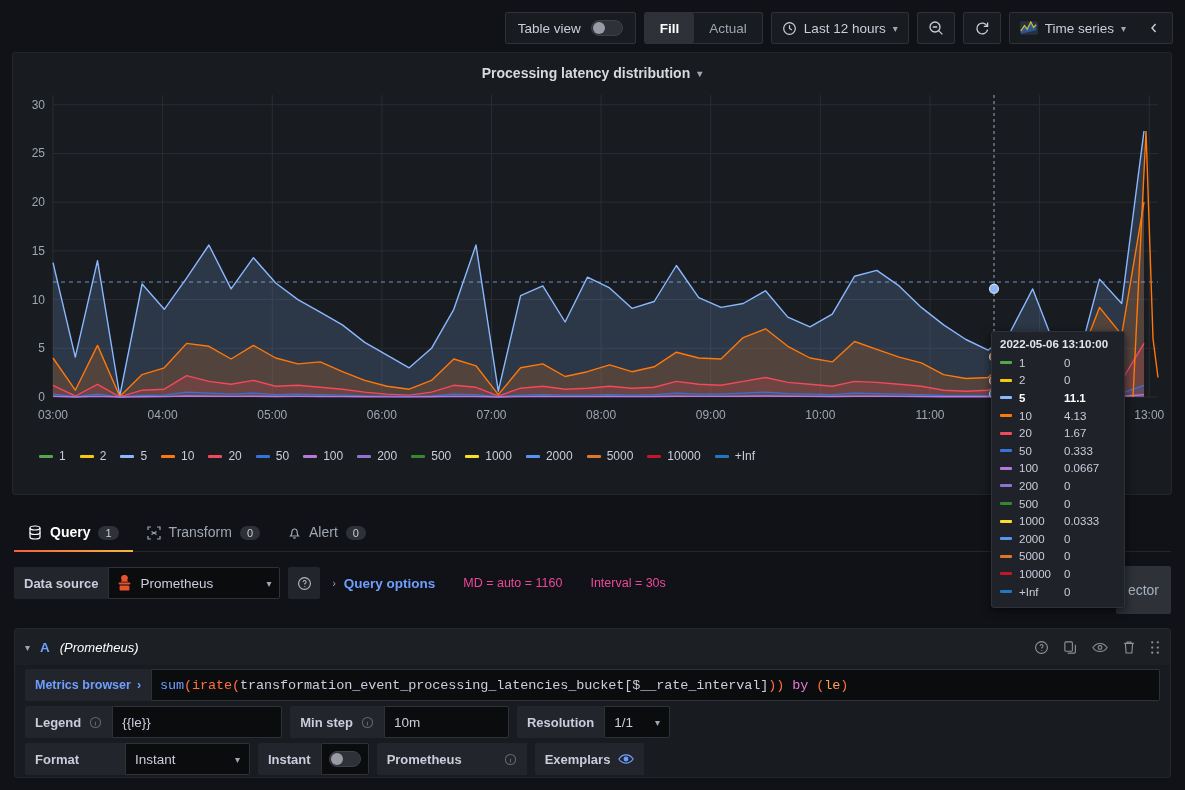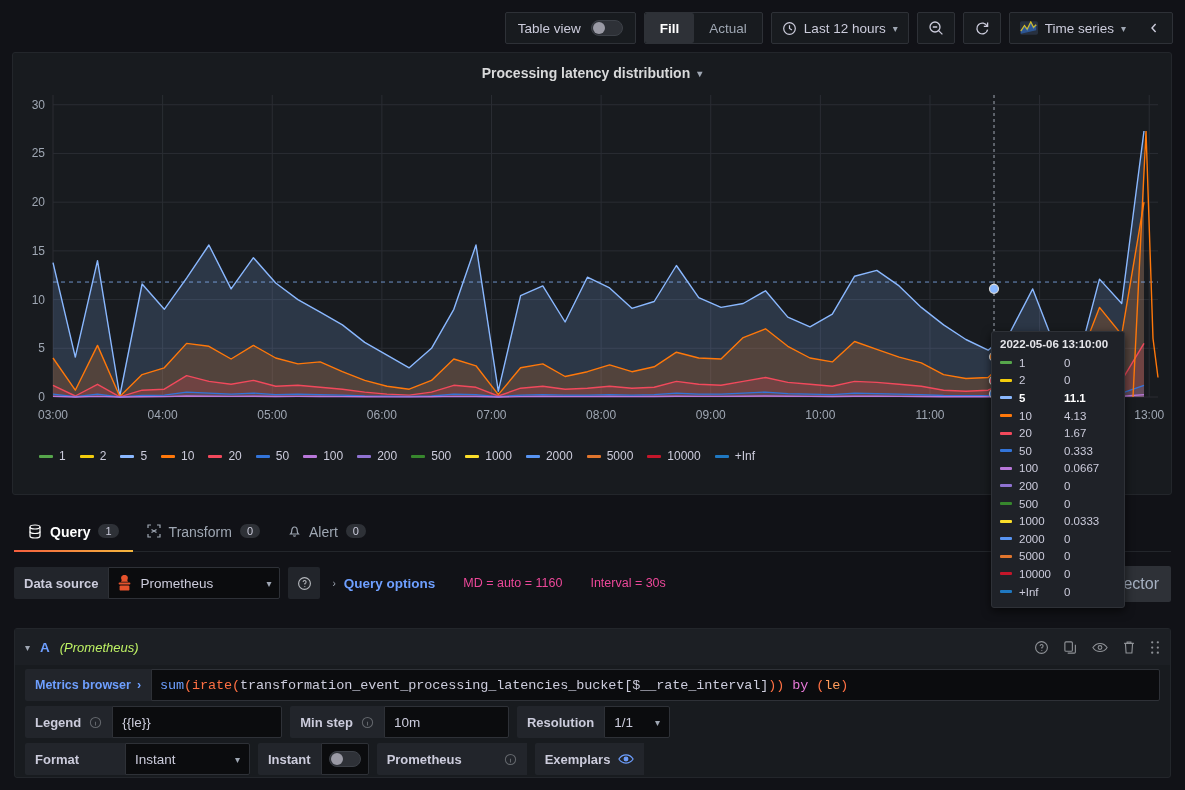--- a/index.html
+++ b/index.html
@@ -110,21 +110,21 @@
   .tt-val { flex: 1; }
   .tt-row.hl .tt-name, .tt-row.hl .tt-val { font-weight: bold; color: #fff; }
 
   
   .tabs {
     position: absolute; left: 14px; top: 508px; width: 1157px; height: 44px;
     display: flex; align-items: flex-end;
     border-bottom: 1px solid #23262b;
   }
   .tab {
-    display: flex; align-items: flex-start; gap: 8px;
+    display: flex; align-items: flex-end; gap: 8px;
     padding: 0 14px 11px 14px; font-size: 14px; color: #9fa7b3;
     cursor: pointer; position: relative;
   }
   .tab.active { color: #fff; font-weight: bold; }
   .tab.active:after {
     content: ""; position: absolute; left: 0; right: 0; bottom: -1px;
     height: 2px; background: linear-gradient(90deg,#f55f3e,#f5b73e);
   }
   .pill {
     background: #2e3137; border-radius: 9px; padding: 1px 7px;
@@ -151,36 +151,36 @@
   .icon-sq {
     width: 32px; height: 32px; background: #22252b; border-radius: 2px;
     display: flex; align-items: center; justify-content: center;
     margin-left: 8px; cursor: pointer;
   }
   .qopts { display: flex; align-items: center; gap: 8px; margin-left: 12px; cursor: pointer; }
   .qopts-link { color: #6e9fff; font-size: 13.5px; font-weight: bold; }
   .qopts-meta { color: #ec4899; font-size: 12.5px; margin-left: 28px; }
   .builder-sel {
     position: absolute; right: 0; top: 0;
-    background: #2e3137; color: #a6b1c2; font-size: 16px;
-    height: 36px; display: flex; align-items: center; padding: 0 12px;
+    background: #2e3137; color: #a6b1c2; font-size: 14px;
+    height: 48px; display: flex; align-items: center; padding: 0 12px;
     border-radius: 2px; cursor: pointer;
   }
 
   
   .qcard {
     position: absolute; left: 14px; top: 628px; width: 1157px; height: 150px;
     background: #181b1f; border: 1px solid #23262b; border-radius: 3px;
   }
   .qhead {
     height: 36px; display: flex; align-items: center; padding: 0 10px;
     gap: 10px; background: #1c1f24;
   }
   .qref { color: #6e9fff; font-weight: bold; font-size: 13.5px; }
-  .qds { color: #bef264; font-style: italic; font-size: 13px; }
+  .qds { color: #ffffff; font-style: italic; font-size: 13px; }
   .qicons { margin-left: auto; display: flex; align-items: center; gap: 14px; }
   .qicon { cursor: pointer; opacity: .75; }
 
   .qexpr {
     display: flex; align-items: stretch; height: 32px; margin: 4px 10px 0 10px;
   }
   .mbrowser {
     background: #22252b; display: flex; align-items: center; gap: 6px;
     padding: 0 10px; font-size: 12.5px; color: #6e9fff; font-weight: bold;
     border-radius: 2px 0 0 2px; cursor: pointer;

